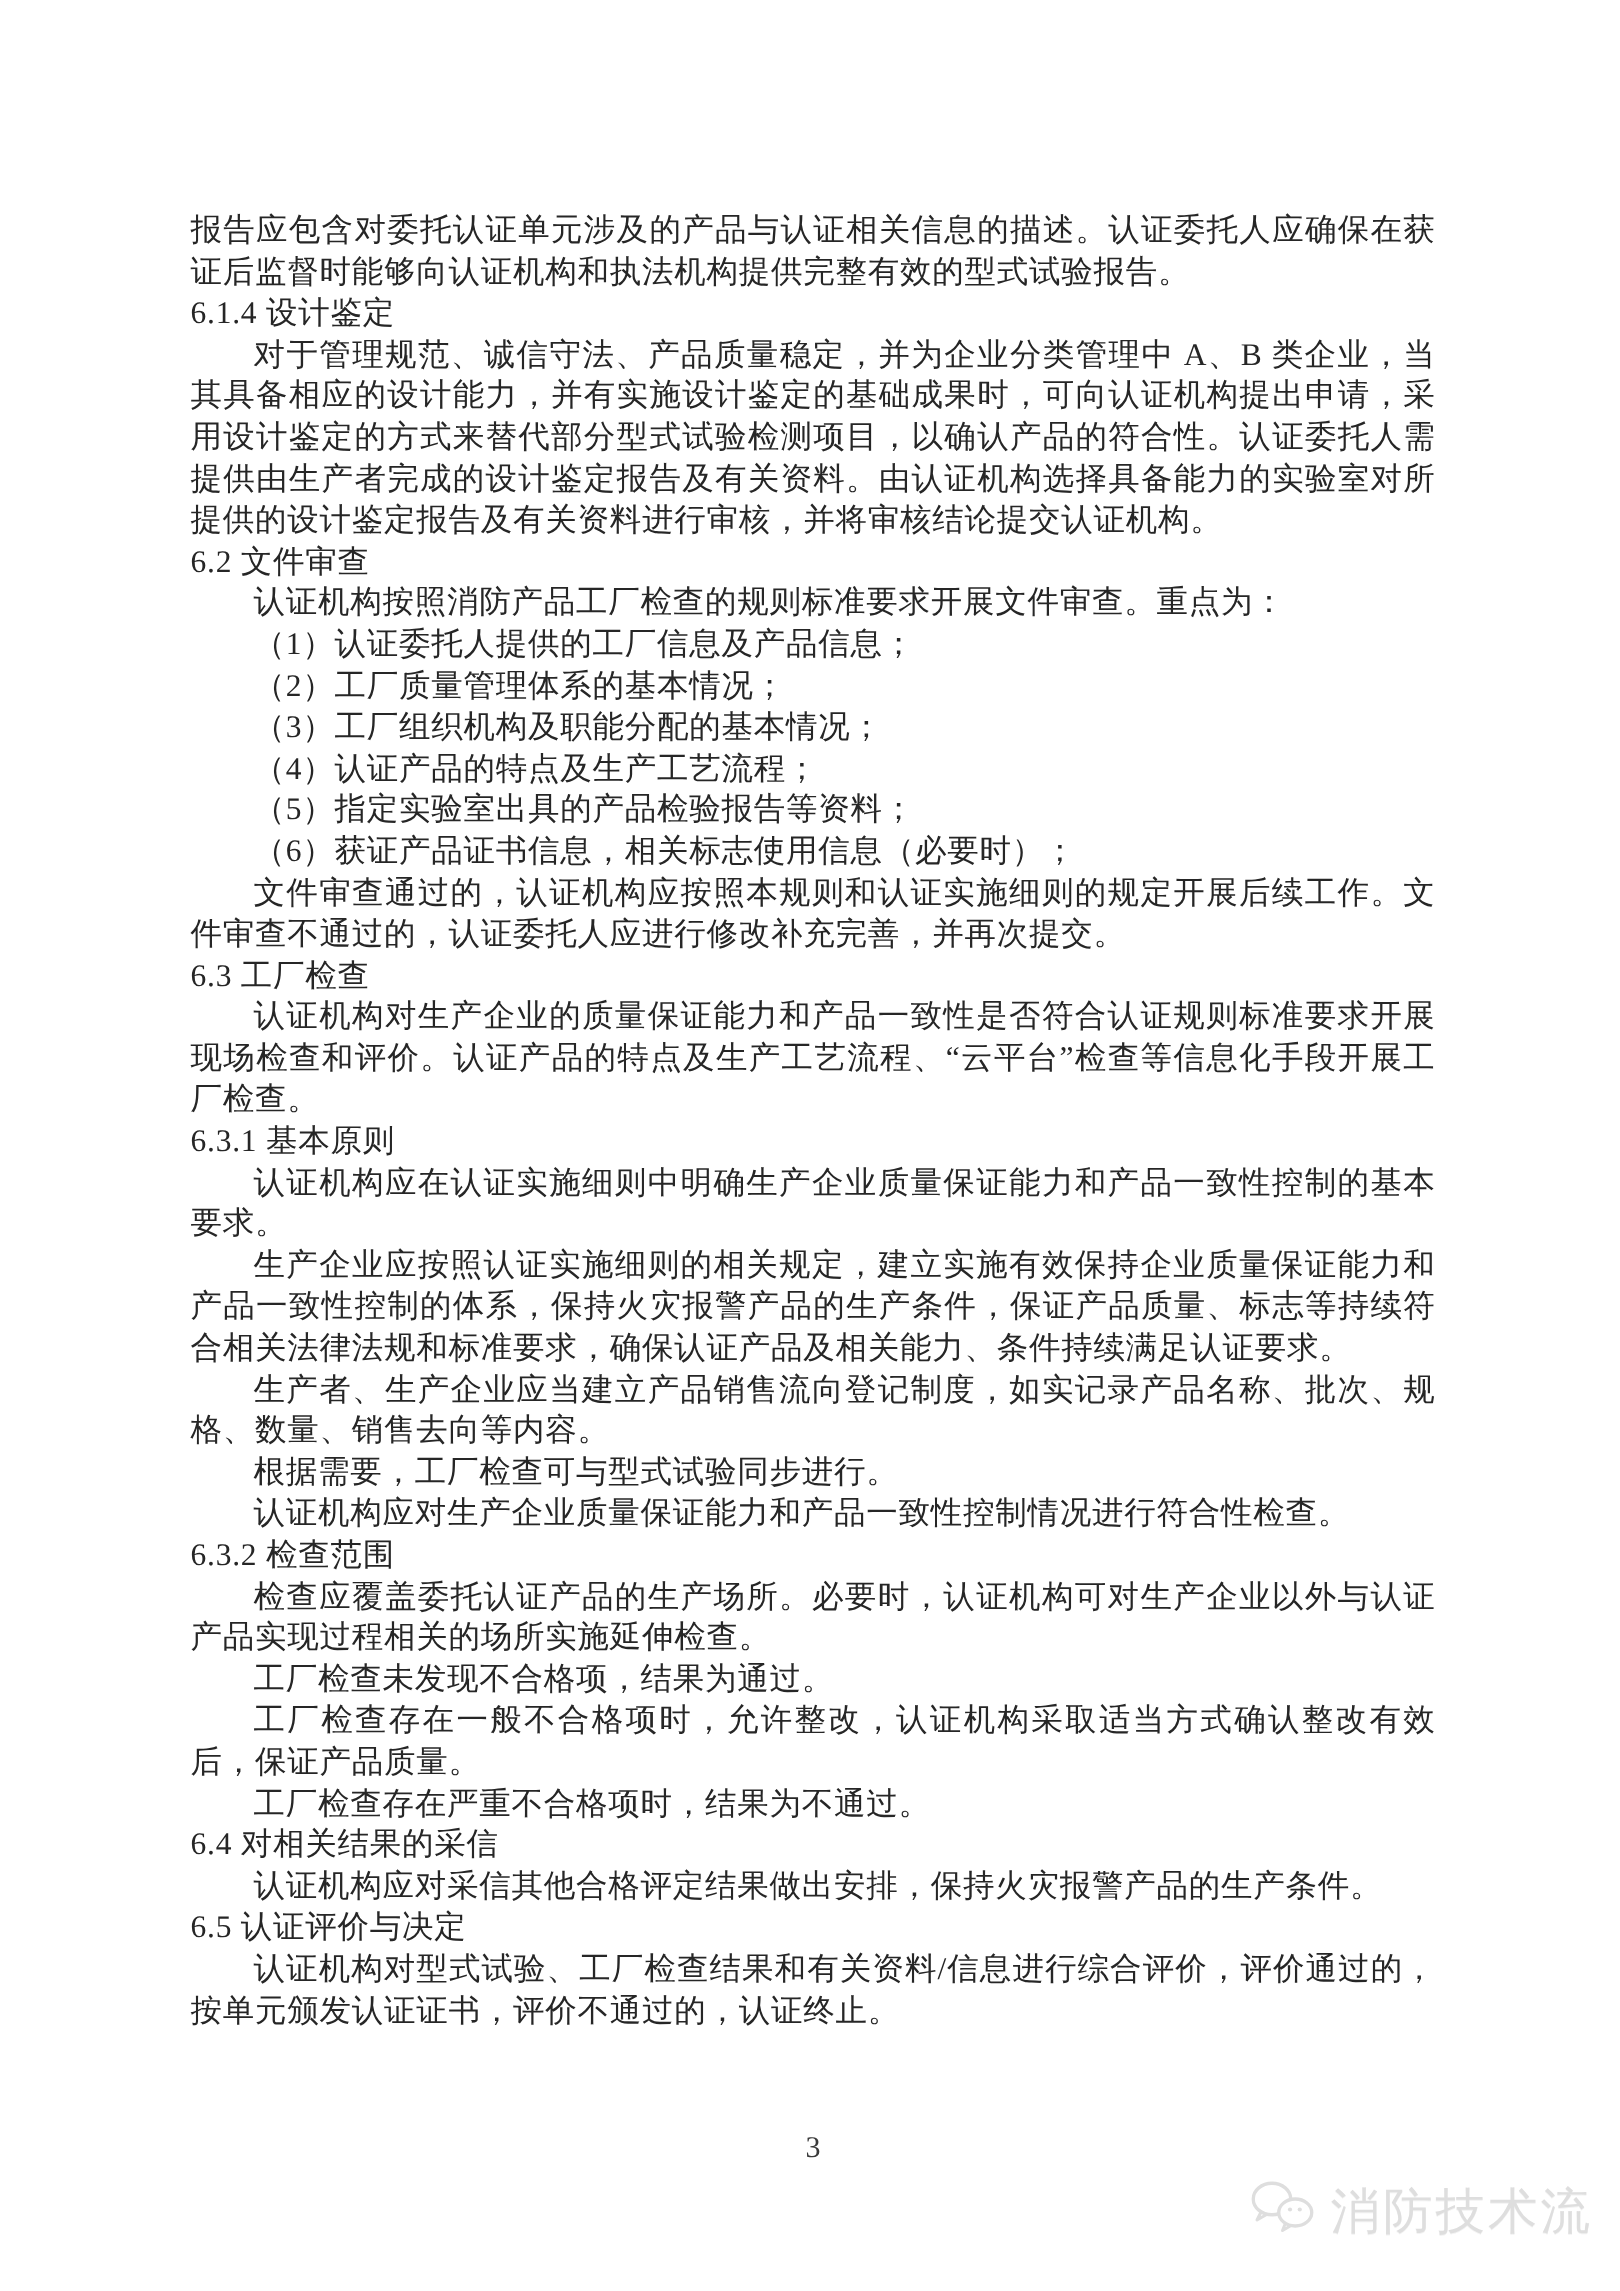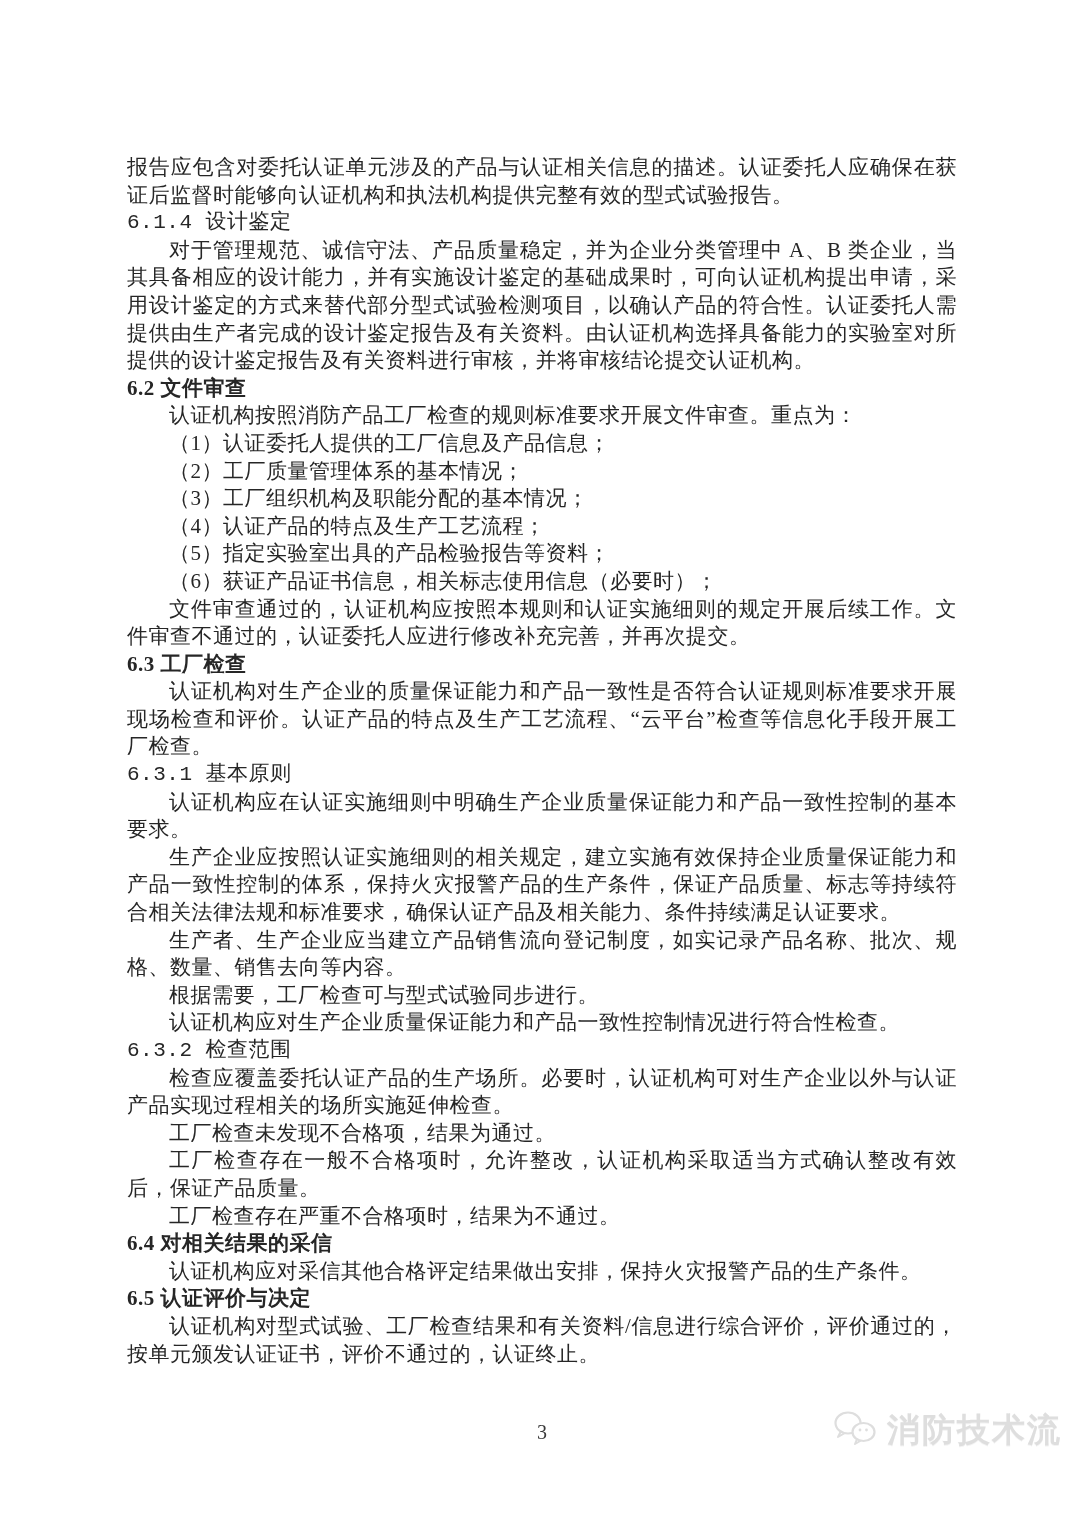--- a/index.html
+++ b/index.html
@@ -6,49 +6,48 @@
   body{
     width:1080px;height:1527px;
     background:#ffffff;
     position:relative;
     overflow:hidden;
     font-family:"Liberation Serif","DejaVu Serif",serif;
     color:#262626;
   }
   .doc-body{
     position:absolute;
-    left:127px;top:154px;
+    left:127px;top:140px;
     width:830px;
     font-size:21px;
     line-height:27.6px;
     text-align:justify;
     letter-spacing:0.5px;
   }
   .doc-body p{margin:0;padding:0;}
   .doc-body p.paragraph{text-indent:2em;}
   .doc-body p.list-item{text-indent:2em;font-family:Liberation Serif, serif;}
   .doc-body p.continuation{text-indent:0;}
-  .doc-body p.subheading{text-indent:0;font-weight:normal;font-family:Liberation Mono, monospace;}
-  .doc-body p.heading{text-indent:0;font-weight:bold;}
+  .doc-body p.subheading{text-indent:0;font-weight:normal;}
+  .doc-body p.heading{text-indent:0;font-weight:normal;}
   .page-number{
     position:absolute;
     left:127px;top:1421px;
     width:830px;
     text-align:center;
     font-size:20px;
     color:#3a3a3a;
   }
   .watermark{
     position:absolute;
-    top:1408px;right:18px;
+    top:1452px;right:18px;
     display:flex;
     align-items:center;
     gap:8px;
     color:#dedede;
-    font-weight:bold;
   }
   .watermark .wm-text{
     font-size:33px;
     letter-spacing:2px;
     text-shadow:0 1px 0 #f3f3f3;
   }
   .watermark .wm-icon{display:block;}
 </style>
 </head>
 <body>

